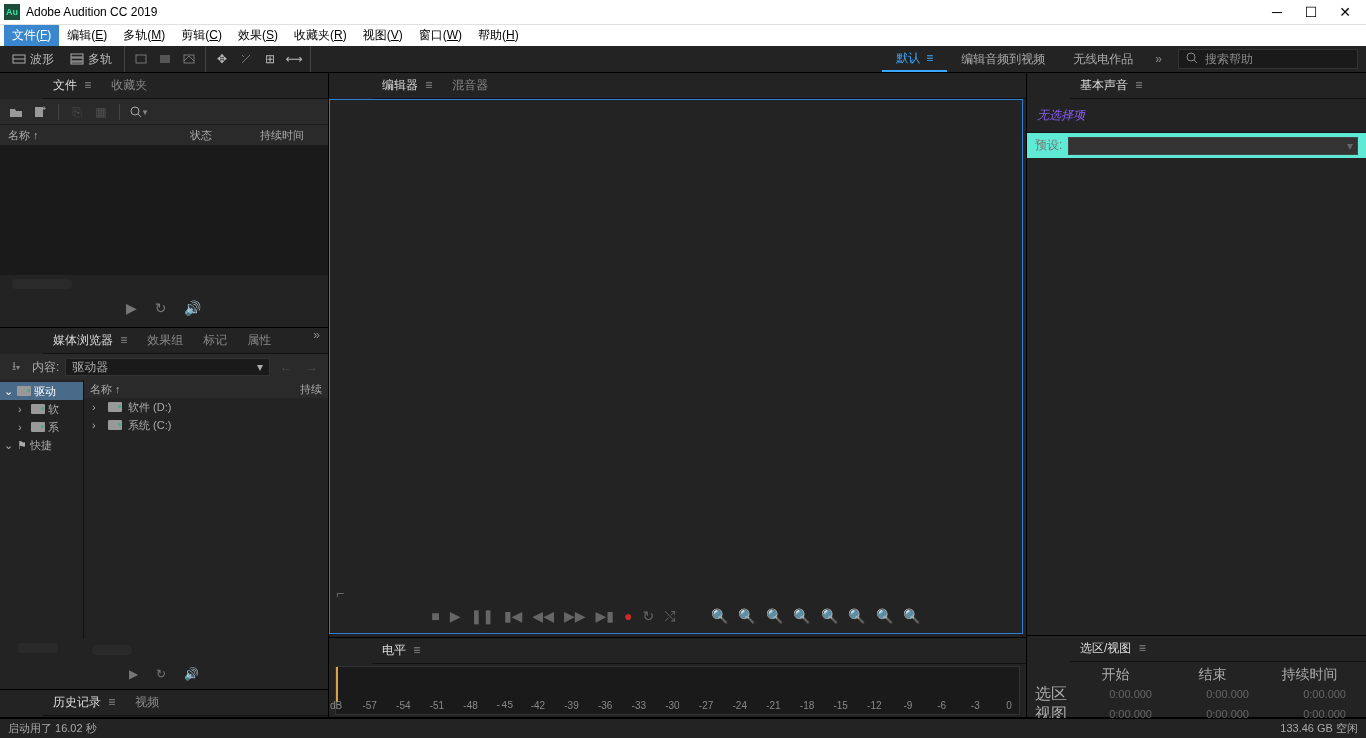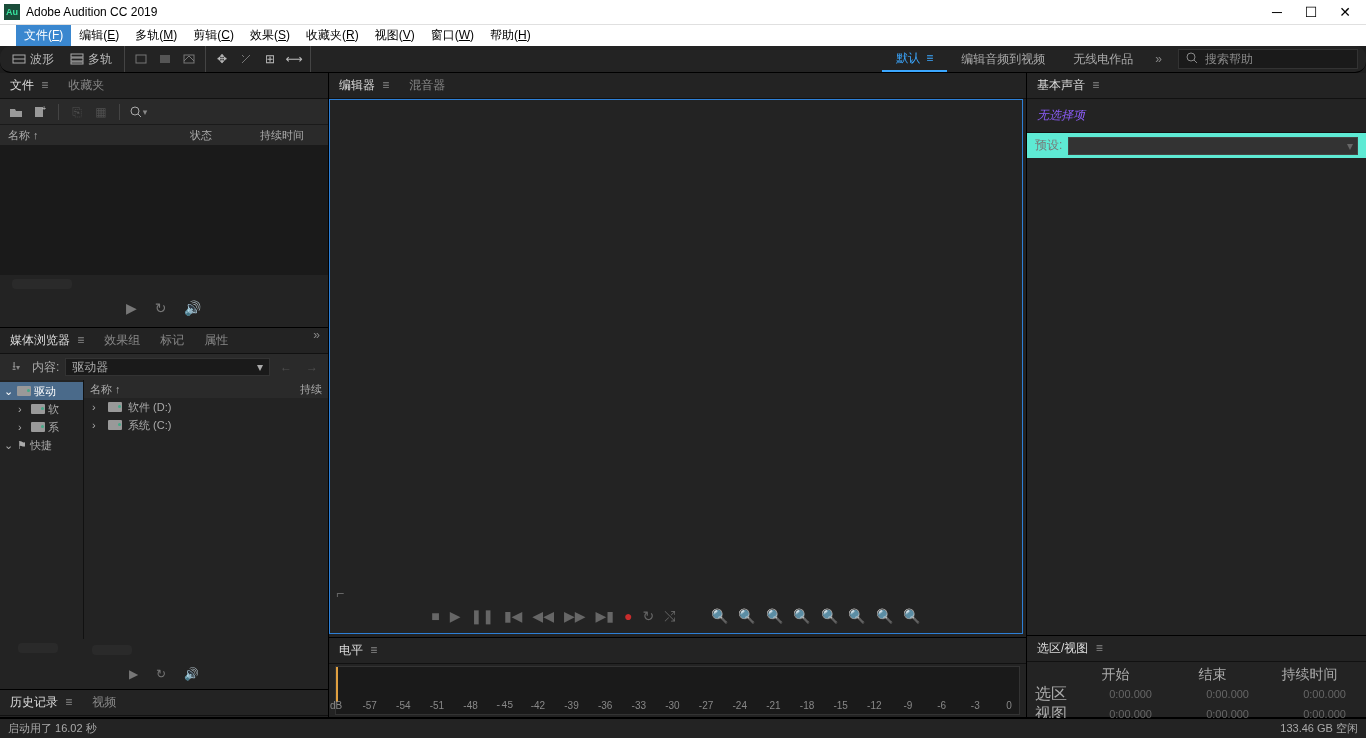--- a/index.html
+++ b/index.html
@@ -6,49 +6,49 @@
 body { background: #1e1e1e; color: #ccc; font-size: 12px; width: 1366px; height: 738px; overflow: hidden; user-select: none; }
 
 
 .titlebar { background: #fff; color: #000; height: 24px; display: flex; align-items: center; padding: 0 4px; }
 .titlebar .app-icon { width: 16px; height: 16px; background: #1a4d3a; display: flex; align-items: center; justify-content: center; color: #38e49f; font-size: 9px; font-weight: bold; margin-right: 6px; }
 .titlebar .title { flex: 1; font-size: 12px; }
 .titlebar .win-controls { display: flex; gap: 20px; padding-right: 10px; }
 .titlebar .win-btn { width: 14px; height: 14px; display: flex; align-items: center; justify-content: center; cursor: pointer; font-size: 14px; }
 
 
-.menubar { background: #fff; color: #000; height: 22px; display: flex; align-items: center; padding: 0 16px; border-top: 1px solid #e0e0e0; }
+.menubar { background: #fff; color: #000; height: 22px; display: flex; align-items: center; padding: 0 4px; border-top: 1px solid #e0e0e0; }
 .menubar .menu-item { padding: 2px 8px; cursor: pointer; font-size: 12px; }
 .menubar .menu-item.active { background: #3a87cf; color: #fff; }
 .menubar .menu-item u { text-decoration: underline; }
 
 
 .main-dark { height: 692px; background: #1e1e1e; display: flex; flex-direction: column; }
 
 
-.toolbar-row { height: 27px; background: #232323; border-bottom: 1px solid #000; display: flex; align-items: stretch; border-radius: 11px; }
+.toolbar-row { height: 27px; background: #232323; border-bottom: 1px solid #000; display: flex; align-items: stretch; }
 .tool-seg { display: flex; align-items: center; padding: 0 4px; border-right: 1px solid #444; }
 .tool-btn { display: flex; align-items: center; gap: 4px; padding: 2px 8px; cursor: pointer; color: #bbb; }
 .tool-btn .ico { width: 14px; height: 14px; display: inline-flex; align-items: center; justify-content: center; }
 .tool-btn.img-only { padding: 2px 5px; }
 .toolbar-right { margin-left: auto; display: flex; align-items: center; }
 .ws-tab { padding: 0 14px; height: 100%; display: flex; align-items: center; cursor: pointer; color: #aaa; }
 .ws-tab.active { color: #3ba7ff; border-bottom: 2px solid #3ba7ff; }
 .search-help { background: #1a1a1a; border: 1px solid #333; height: 20px; width: 180px; display: flex; align-items: center; padding: 0 6px; gap: 6px; color: #888; margin: 0 8px; }
 .chev-icon { color: #888; padding: 0 8px; cursor: pointer; }
 
 
 .content { flex: 1; display: flex; background: #1e1e1e; }
 .left-col { width: 329px; display: flex; flex-direction: column; border-right: 1px solid #000; }
 .mid-col { flex: 1; display: flex; flex-direction: column; }
 .right-col { width: 340px; border-left: 1px solid #000; display: flex; flex-direction: column; }
 
 
 .panel { background: #232323; border-bottom: 1px solid #000; display: flex; flex-direction: column; }
-.panel-tabs { height: 26px; display: flex; align-items: flex-start; border-bottom: 1px solid #111; }
+.panel-tabs { height: 26px; display: flex; align-items: flex-start; border-bottom: 1px solid #111; margin-left: 43px; }
 .panel-tab { padding: 4px 10px; cursor: pointer; color: #888; }
 .panel-tab.active { color: #ddd; }
 .panel-tab .menu-icon { margin-left: 4px; color: #888; }
 
 
 .files-toolbar { height: 26px; display: flex; align-items: center; gap: 4px; padding: 0 6px; border-bottom: 1px solid #1a1a1a; background: #2a2a2a; }
 .ico-btn { width: 20px; height: 20px; display: flex; align-items: center; justify-content: center; cursor: pointer; color: #888; }
 .ico-btn.disabled { opacity: 0.4; }
 .files-header { height: 20px; display: flex; padding: 0 8px; align-items: center; color: #aaa; background: #2a2a2a; font-size: 11px; }
 .files-header .col-name { flex: 1; }

